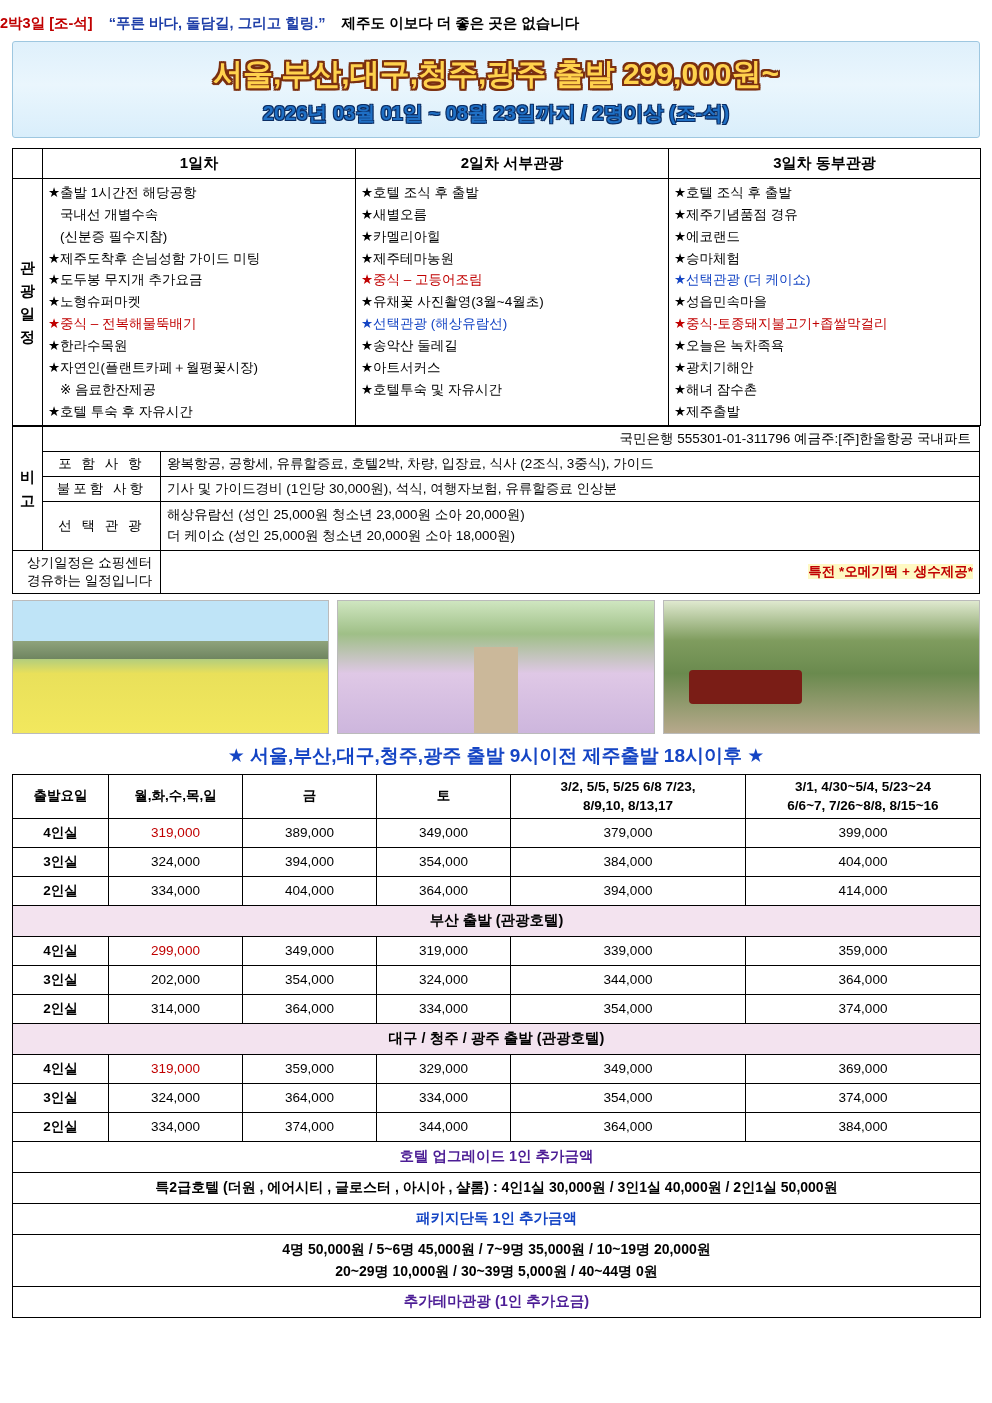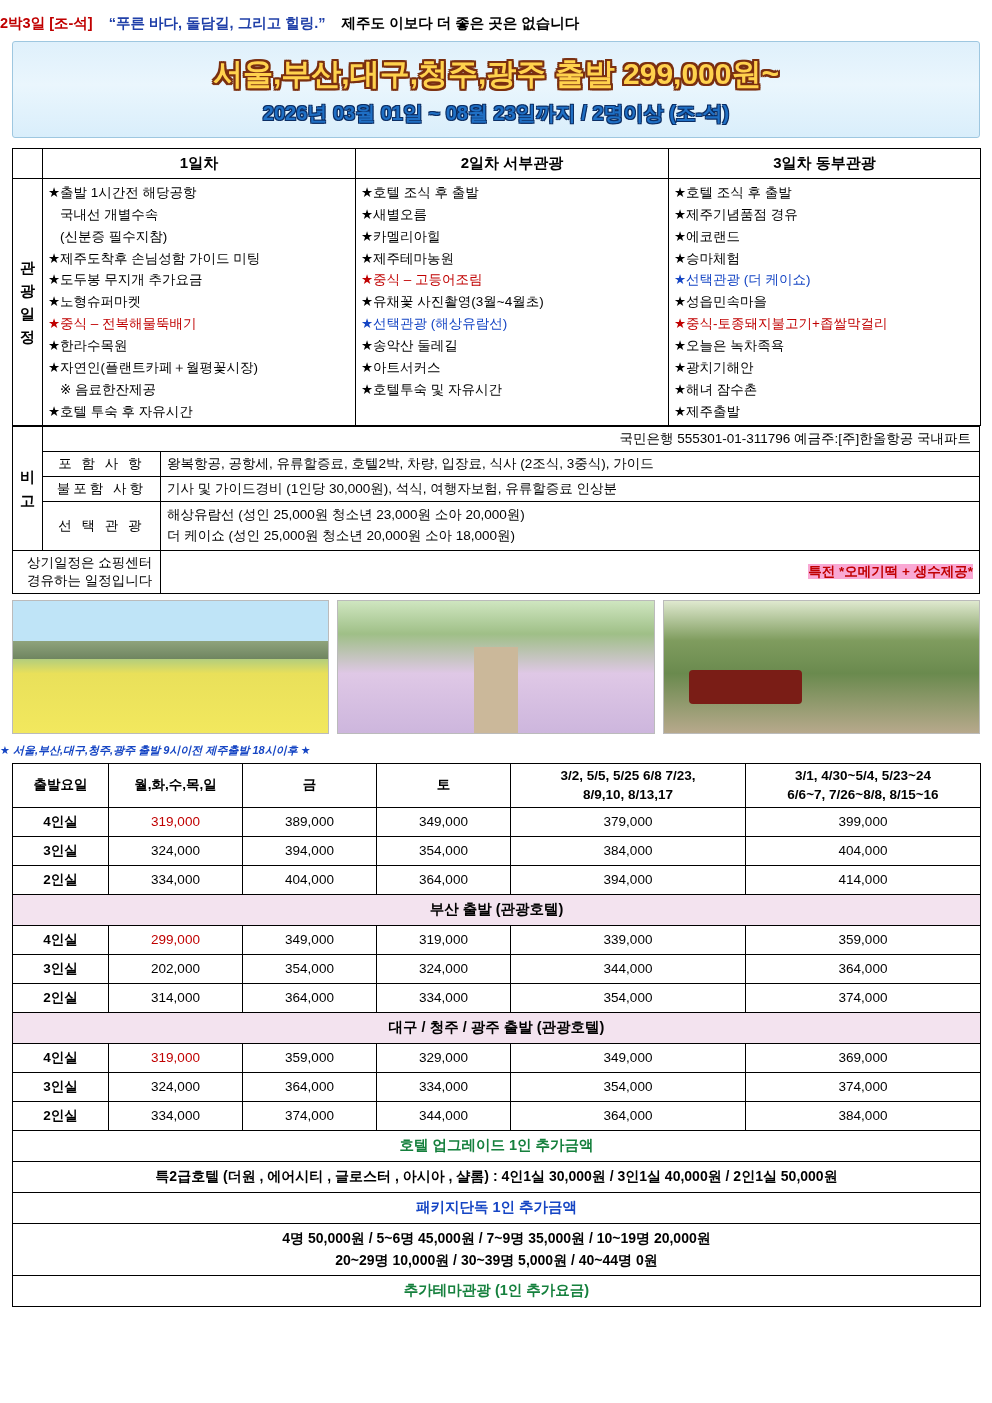--- a/index.html
+++ b/index.html
@@ -110,21 +110,21 @@
   }
   .bigo .vlabel{
     width:30px;text-align:center;font-weight:bold;font-size:15px;line-height:1.6;
   }
   .bigo .k{
     width:118px;text-align:center;letter-spacing:3px;
   }
   .bigo .bankrow{text-align:right;padding-right:8px;}
   .bigo .twoline{line-height:1.55;}
   .hl{
-    background:#f9a8d4;color:#c00000;font-weight:bold;
+    background:#fef9c3;color:#c00000;font-weight:bold;
   }
   .bigo .lastrow td{padding-top:3px;padding-bottom:3px;}
 
   
   .photos{
     display:flex;
     gap:8px;
     margin:6px 12px 0 12px;
     width:968px;
   }
@@ -142,41 +142,40 @@
     background:#cbb89a;
   }
   .ph3{background:linear-gradient(#dfe9cf 0%,#7f9c5e 30%,#6a8a4e 55%,#b7a98c 100%);}
   .ph3:after{
     content:"";position:absolute;left:8%;top:52%;width:36%;height:26%;
     background:#7a1d16;border-radius:4px;
   }
 
   
   .noteline{
-    font-weight:bold;font-size:11px;color:#1545c4;
+    text-align:center;font-weight:bold;font-size:19px;color:#1545c4;
     margin:9px 0 5px 0;
-    font-style:italic;
   }
   .price{
     width:968px;margin:0 12px 0 12px;table-layout:fixed;
   }
   .price td{
     border:1px solid #000;
     font-size:13.5px;
     text-align:center;
     padding:3px 2px;
     height:22px;
   }
   .price .section{
     background:#f3e3ef;font-weight:bold;font-size:14.5px;padding:4px 0;
   }
   .price .hrow td{font-weight:bold;font-size:13.5px;line-height:1.35;}
   .price .rlabel{font-weight:bold;}
   .price .pink{color:#c00000;}
-  .price .greenhdr{color:#15803d;font-weight:bold;font-size:14.5px;padding:4px 0;}
+  .price .greenhdr{color:#4c1d95;font-weight:bold;font-size:14.5px;padding:4px 0;}
   .price .bluehdr{color:#1545c4;font-weight:bold;font-size:14.5px;padding:4px 0;}
   .price .plain{font-weight:bold;font-size:14px;padding:4px 0;}
   .price .plain2{font-weight:bold;font-size:14px;padding:3px 0;line-height:1.6;}
 </style>
 </head>
 <body>
 
 <div class="page">
 
   <div class="tagline">

